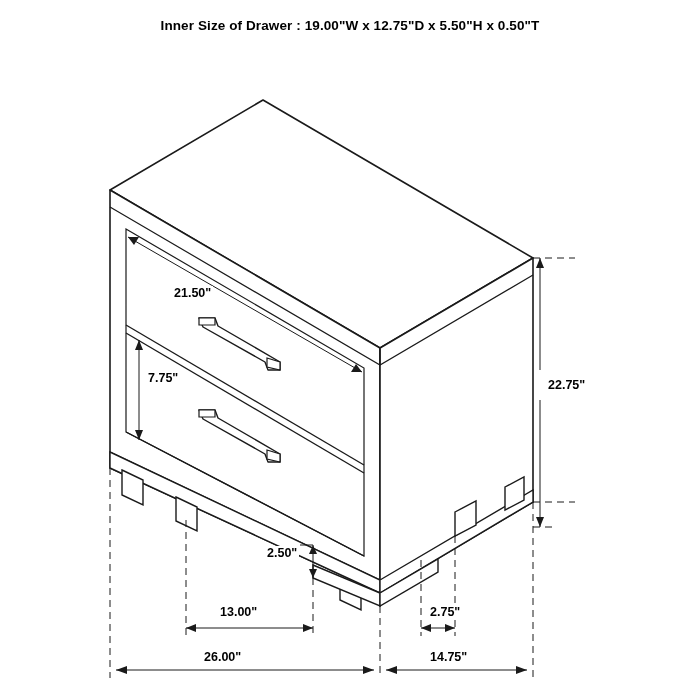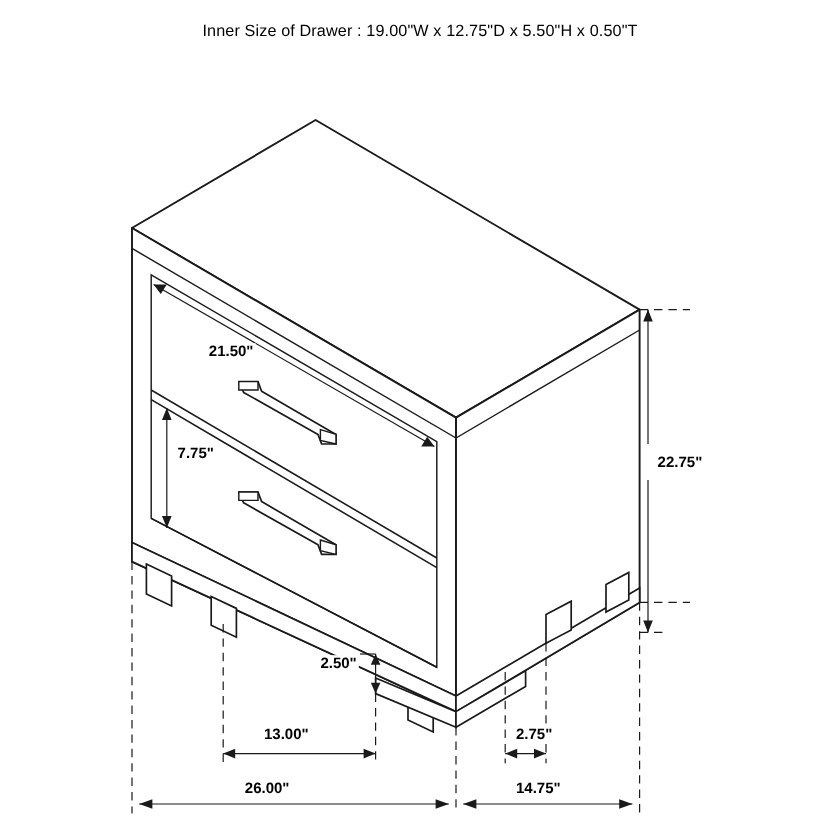--- a/index.html
+++ b/index.html
@@ -20,21 +20,21 @@
     width: 700px;
     height: 700px;
   }
   #title {
     position: absolute;
     top: 18px;
     left: 0;
     width: 700px;
     text-align: center;
     font-size: 13.5px;
-    font-weight: normal;
+    font-weight: bold;
     letter-spacing: 0.1px;
     color: #000;
   }
   #drawing {
     position: absolute;
     top: 0;
     left: 0;
   }
   .dim-label {
     position: absolute;

